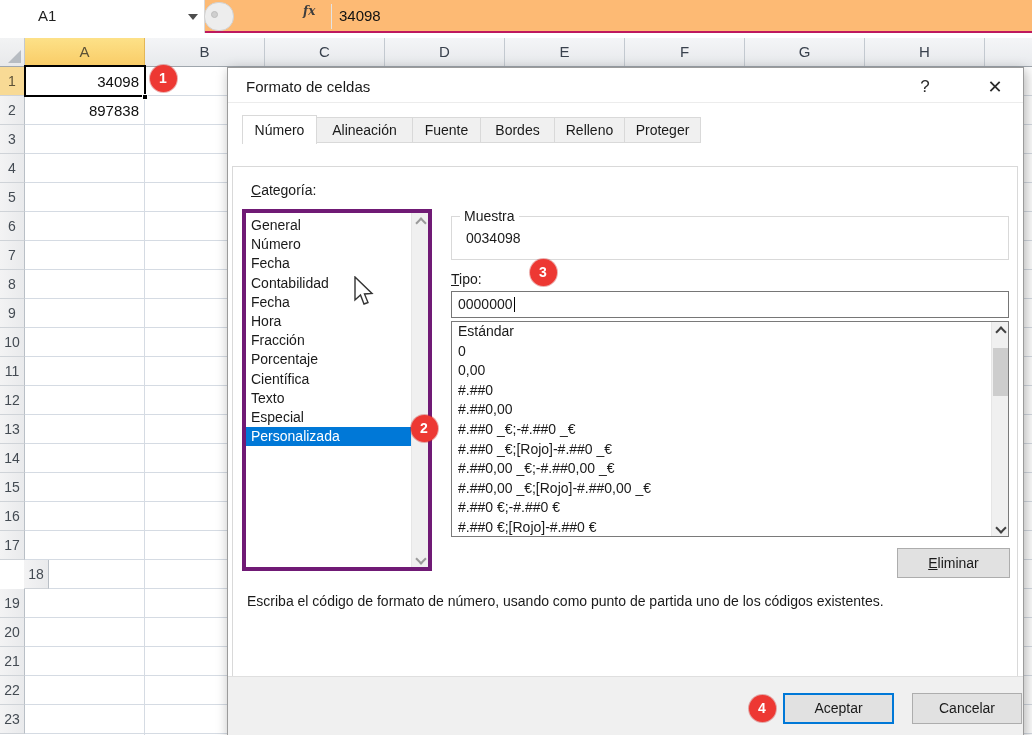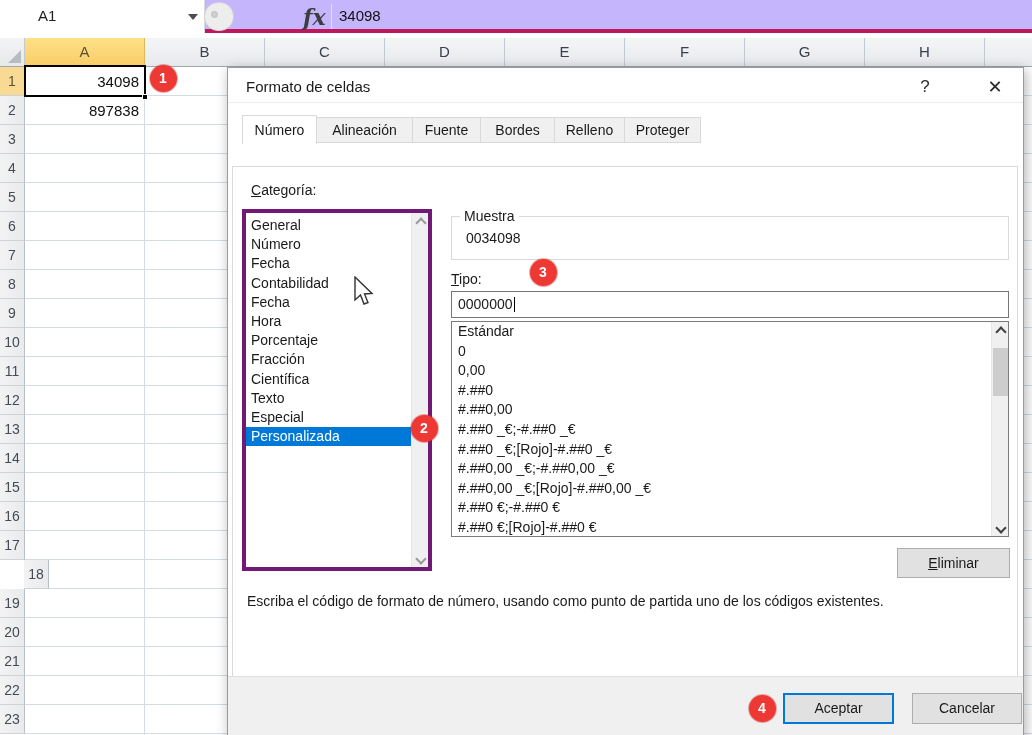--- a/index.html
+++ b/index.html
@@ -1,27 +1,27 @@
 <!DOCTYPE html>
 <html><head>
 <meta charset="utf-8">
 <style>
   * { margin:0; padding:0; box-sizing:border-box; }
   html,body { width:1032px; height:735px; overflow:hidden; }
   body { font-family:"Liberation Sans","DejaVu Sans",sans-serif; }
   #stage { position:relative; width:1032px; height:735px; background:#fff; overflow:hidden; }
 
   
-  .topbar { position:absolute; left:0; top:0; width:1032px; height:33px; background:#c4b5fd; border-bottom:4px solid #be185d; }
+  .topbar { position:absolute; left:0; top:0; width:1032px; height:33px; background:#fdba74; border-bottom:2px solid #be185d; }
   .namebox { position:absolute; left:0; top:0; width:205px; height:33px; background:#fff; border-right:1px solid #d9d9d9; }
   .namebox .ref { position:absolute; left:38px; top:0; line-height:32px; font-size:15px; color:#1f1f1f; }
   .nb-arrow { position:absolute; left:188px; top:14px; width:0; height:0; border-left:5px solid transparent; border-right:5px solid transparent; border-top:6px solid #4d4d4d; }
   .splitpill { position:absolute; left:204px; top:2px; width:30px; height:29px; background:#ededed; border:1px solid #d2d2d2; border-radius:14px; }
   .splitpill .dot { position:absolute; left:6px; top:8px; width:7px; height:7px; border-radius:50%; background:#cfcfcf; border:1px solid #bdbdbd; }
-  .fx { position:absolute; left:303px; top:4px; font-family:"DejaVu Serif","Liberation Serif",serif; font-style:italic; font-weight:bold; font-size:22px; color:#3d3d3d; }
+  .fx { position:absolute; left:303px; top:4px; font-family:"DejaVu Serif","Liberation Serif",serif; font-style:italic; font-weight:bold; font-size:12px; color:#3d3d3d; }
   .fbar-divider { position:absolute; left:331px; top:4px; width:1px; height:25px; background:#e3e3e3; }
   .formula-text { position:absolute; left:339px; top:0; line-height:32px; font-size:15px; color:#111; }
 
   
   .sheet { position:absolute; left:0; top:35px; width:1032px; height:700px; background:#fff; }
   .grid { position:absolute; left:25px; top:32px; right:0; bottom:0;
     background-image:
       repeating-linear-gradient(to bottom, transparent 0 28px, #d5dbe3 28px 29px),
       repeating-linear-gradient(to right, transparent 0 119px, #d5dbe3 119px 120px); }
   .colhead-row { position:absolute; left:0; top:3px; width:1032px; height:29px; border-bottom:1px solid #9fa6ad; background:linear-gradient(#f4f5f7,#e9ebee); }
@@ -171,22 +171,22 @@
       <div class="lbl" style="left:18px; top:15px;"><u>C</u>ategoría:</div>
 
       <div class="listbox">
         <div id="catitems">
             <div class="cat-item">General</div>
             <div class="cat-item">Número</div>
             <div class="cat-item">Fecha</div>
             <div class="cat-item">Contabilidad</div>
             <div class="cat-item">Fecha</div>
             <div class="cat-item">Hora</div>
+            <div class="cat-item">Fracción</div>
             <div class="cat-item">Porcentaje</div>
-            <div class="cat-item">Fracción</div>
             <div class="cat-item">Científica</div>
             <div class="cat-item">Texto</div>
             <div class="cat-item">Especial</div>
             <div class="cat-item sel">Personalizada</div>
           </div>
         <div class="vscroll">
           <span class="chev up" style="top:4px;"></span>
           <span class="chev down" style="bottom:6px;"></span>
         </div>
       </div>

